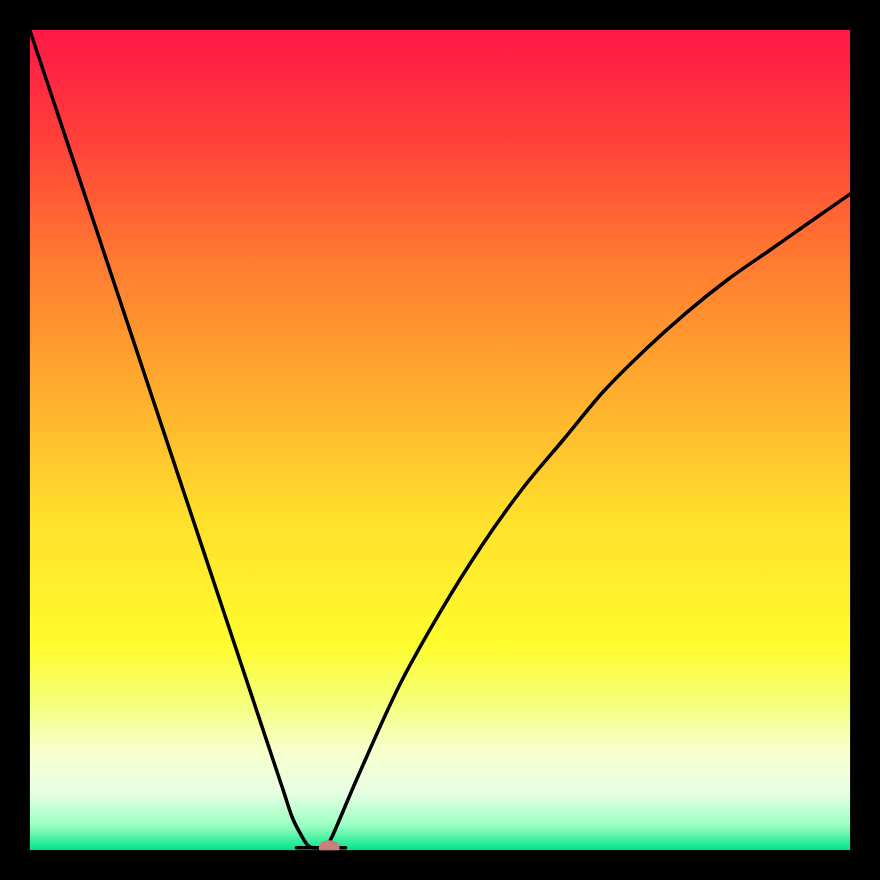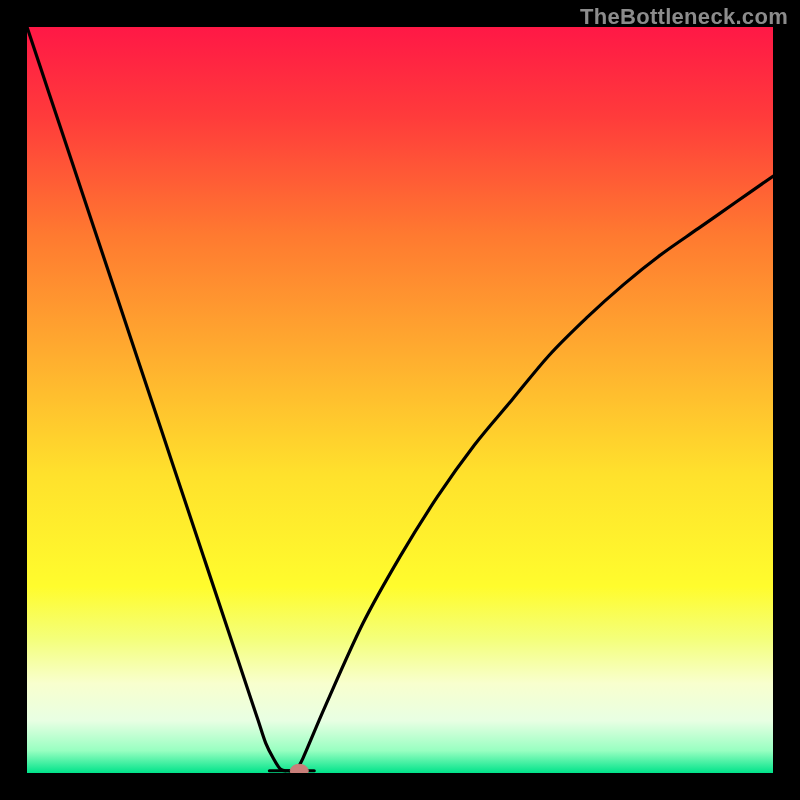--- a/index.html
+++ b/index.html
@@ -37,21 +37,20 @@
     letter-spacing: 0.3px;
   }
   svg {
     display: block;
   }
 </style>
 </head>
 <body>
 
 <div class="frame">
-  <div class="attribution">TheBottleneck.com</div>
   <div class="plot-area">
     <svg id="plot-svg" width="746" height="746" viewBox="0 0 746 746">
       <defs>
         <linearGradient id="bg-grad" x1="0" y1="0" x2="0" y2="1">
             <stop offset="0%" stop-color="#ff1846"></stop>
             <stop offset="12%" stop-color="#ff3b3b"></stop>
             <stop offset="28.000000000000004%" stop-color="#ff7a30"></stop>
             <stop offset="44%" stop-color="#ffad2f"></stop>
             <stop offset="60%" stop-color="#ffe12c"></stop>
             <stop offset="75%" stop-color="#fffc2d"></stop>

